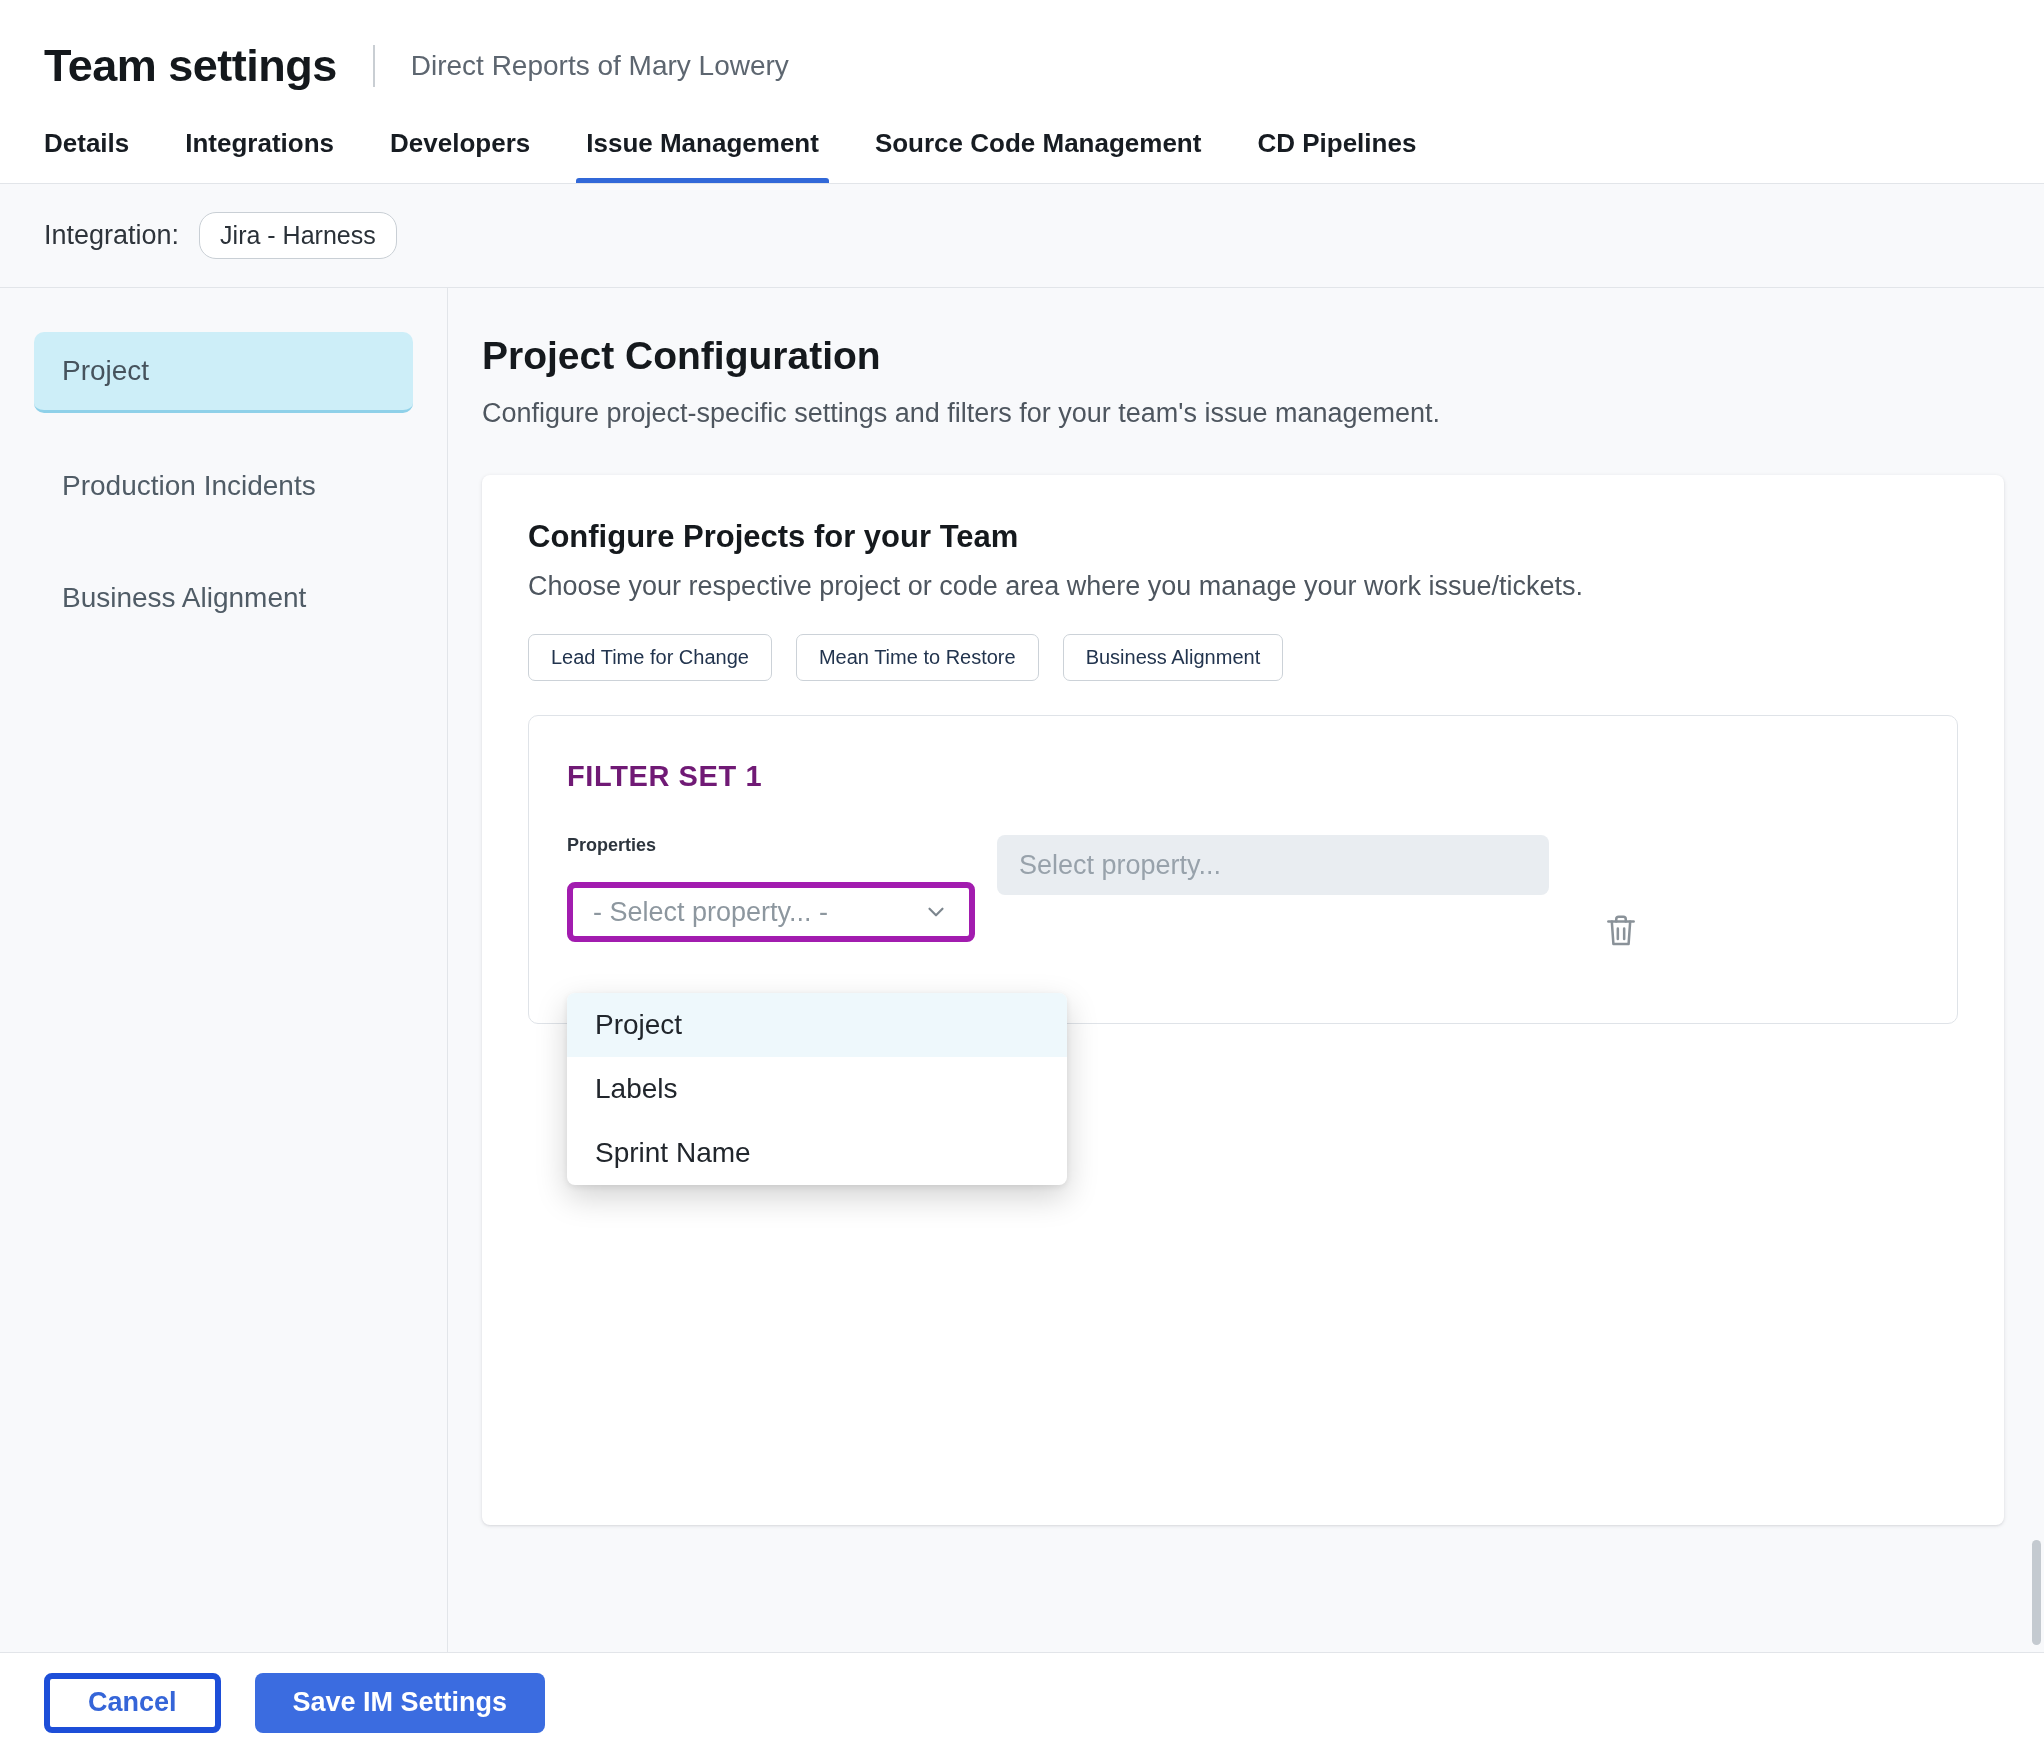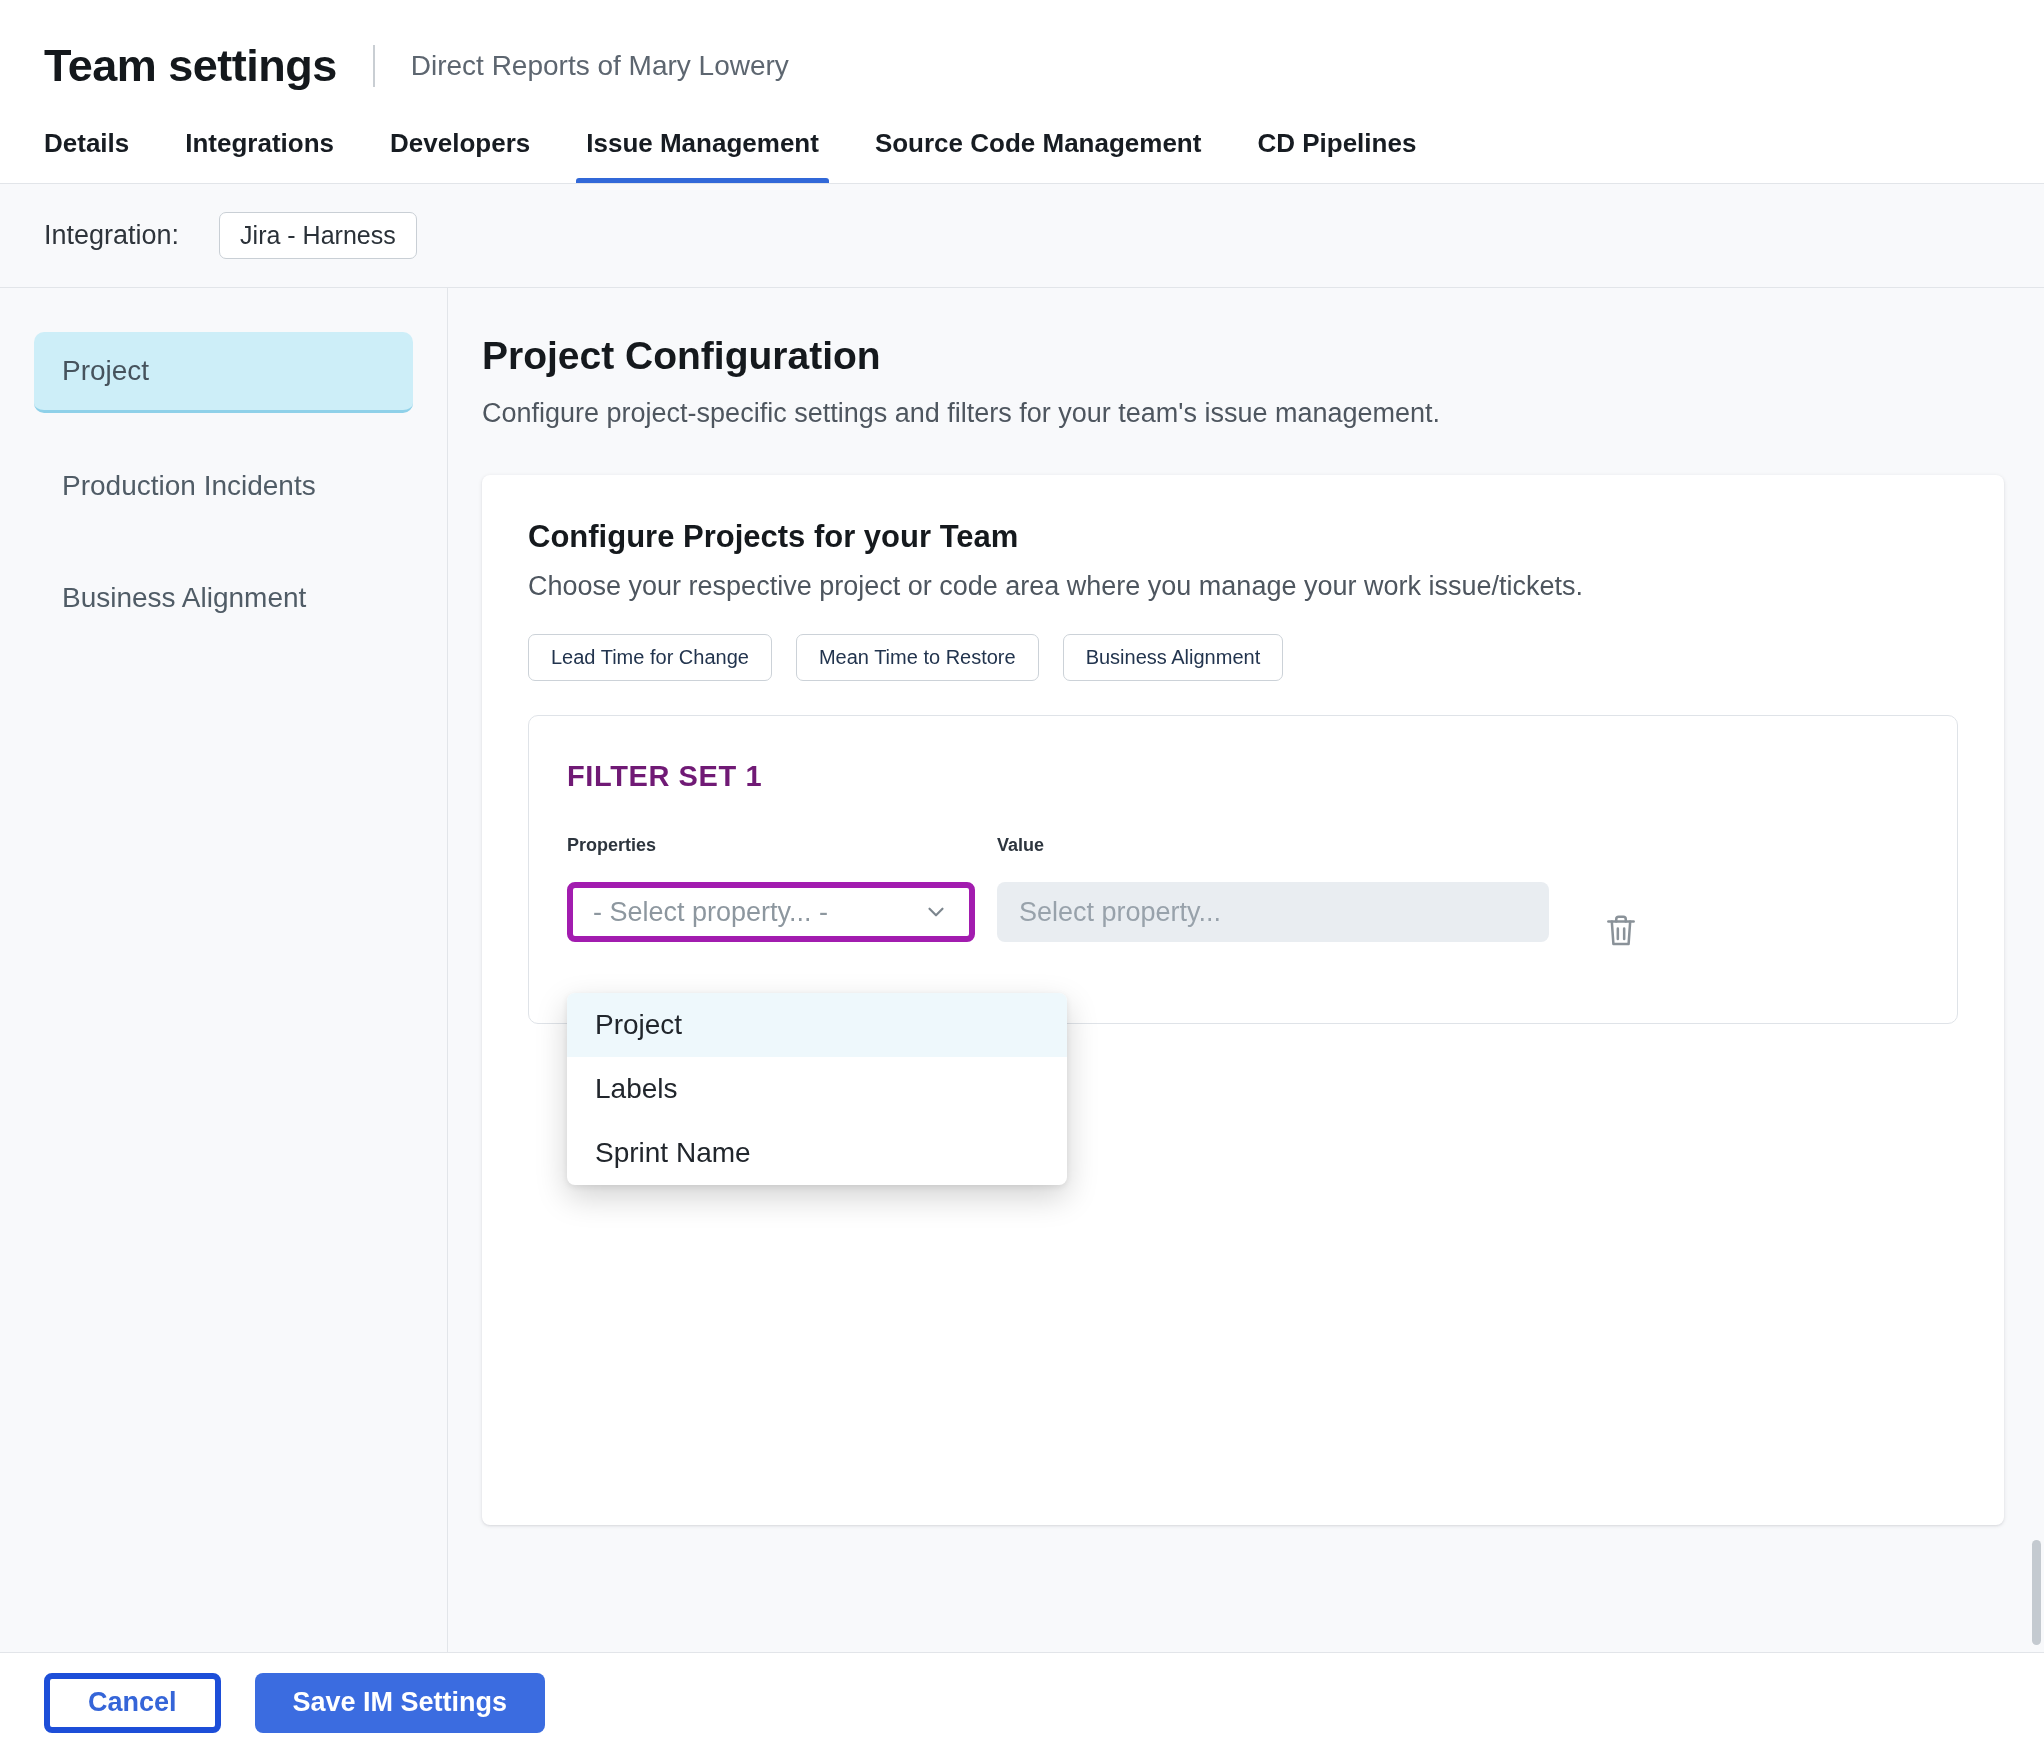--- a/index.html
+++ b/index.html
@@ -15,21 +15,21 @@
   .header .subtitle { font-size:28px; color:#5d6670; }
 
   
   .tabs { background:#ffffff; display:flex; gap:56px; padding:30px 44px 0; border-bottom:1px solid #e2e5e9; }
   .tab { font-size:26px; font-weight:600; color:#171c22; padding-bottom:24px; cursor:pointer; position:relative; white-space:nowrap; }
   .tab.active::after { content:""; position:absolute; left:-10px; right:-10px; bottom:0; height:5px; background:#3168d8; border-radius:3px 3px 0 0; }
 
   
   .integration-row { display:flex; align-items:center; gap:20px; padding:28px 44px; border-bottom:1px solid #e2e5e9; }
   .integration-label { font-size:27px; color:#2e343b; }
-  .integration-chip { background:#ffffff; border:1px solid #c9cfd5; border-radius:7px; padding:8px 20px; font-size:25px; color:#2a3138; cursor:pointer;margin-left:20px; }
+  .integration-chip { background:#ffffff; border:1px solid #c9cfd5; border-radius:17px; padding:8px 20px; font-size:25px; color:#2a3138; cursor:pointer; }
 
   
   .content { flex:1; display:flex; align-items:stretch; min-height:0; }
 
   .sidebar { width:447px; padding:44px 34px 0; flex-shrink:0; }
   .sidebar-item { padding:23px 28px; font-size:28px; color:#505c66; border-radius:10px; margin-bottom:34px; cursor:pointer; }
   .sidebar-item.active { background:#cdeef8; border-bottom:3px solid #8fd1e9; color:#46535d; }
 
   .v-divider { width:1px; background:#e2e5e9; flex-shrink:0; }
 
@@ -150,21 +150,20 @@
 
               <div class="dropdown">
                 <div class="dropdown-option highlighted">Project</div>
                 <div class="dropdown-option">Labels</div>
                 <div class="dropdown-option">Sprint Name</div>
               </div>
             </div>
 
 
             <div class="col-value">
-              <div class="col-label">Value</div>
               <input class="value-input" type="text" disabled="" placeholder="Select property..." style="">
             </div>
 
             <div class="col-trash">
               <button class="trash-btn">
                 <svg viewBox="0 0 24 24" fill="none" stroke="currentColor" stroke-width="1.6" stroke-linecap="round" stroke-linejoin="round">
                   <path d="M4 6h16"></path>
                     <path d="M9 6V4.5A1.5 1.5 0 0 1 10.5 3h3A1.5 1.5 0 0 1 15 4.5V6"></path>
                   <path d="M6.2 6l1 14.2h9.6l1-14.2"></path>
                     <path d="M10 10.5v6.5"></path>

